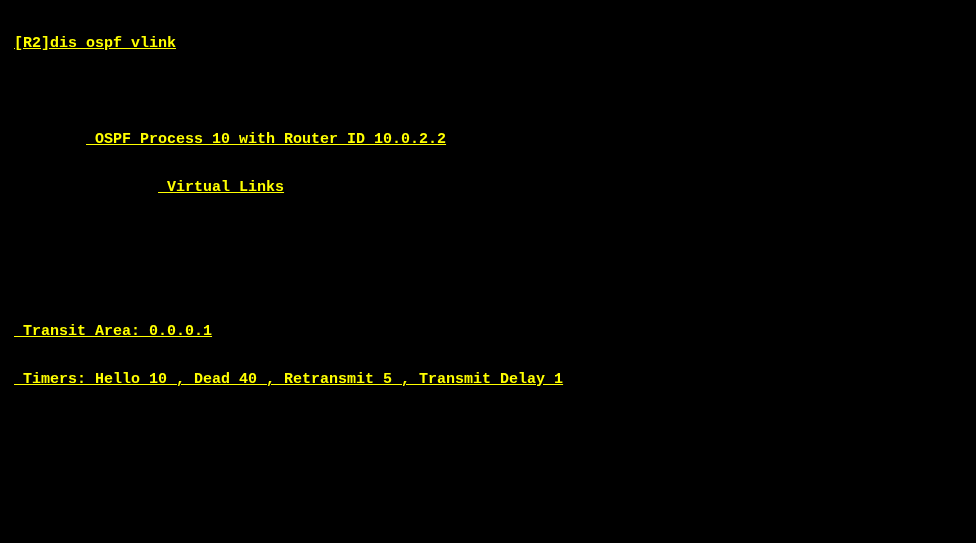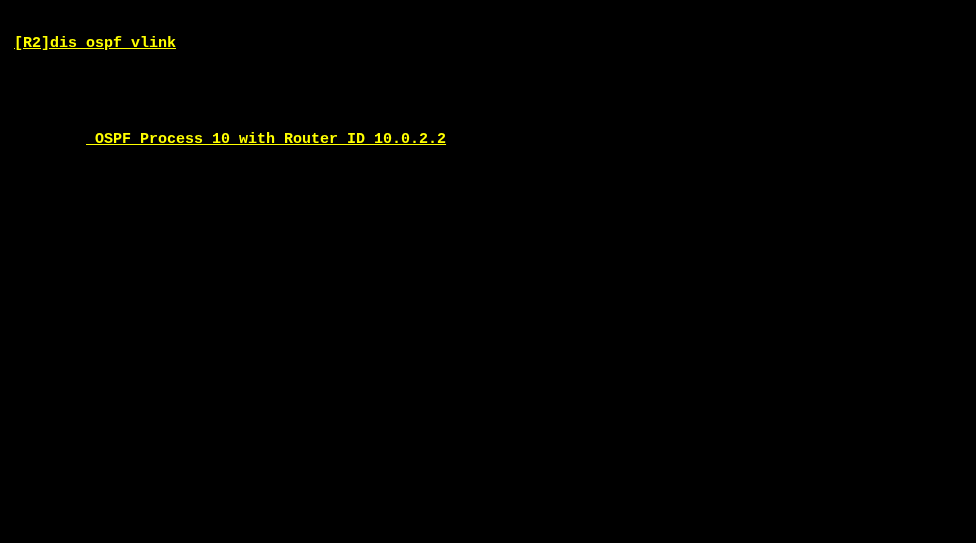--- a/index.html
+++ b/index.html
@@ -28,22 +28,25 @@
       text-decoration: underline;
     }
   </style>
 </head>
 <body>
 
 <div class="terminal">
 <span class="line">[R2]dis ospf vlink</span>
 <span class="line"></span>
 <span class="line">	 OSPF Process 10 with Router ID 10.0.2.2</span>
+<span class="line">		 Virtual Links</span>
 <span class="line"></span>
 <span class="line"></span>
+<span class="line"> Transit Area: 0.0.0.1</span>
+<span class="line"> Timers: Hello 10 , Dead 40 , Retransmit 5 , Transmit Delay 1</span>
 
 
 
 
 
 
 
 
 
 

